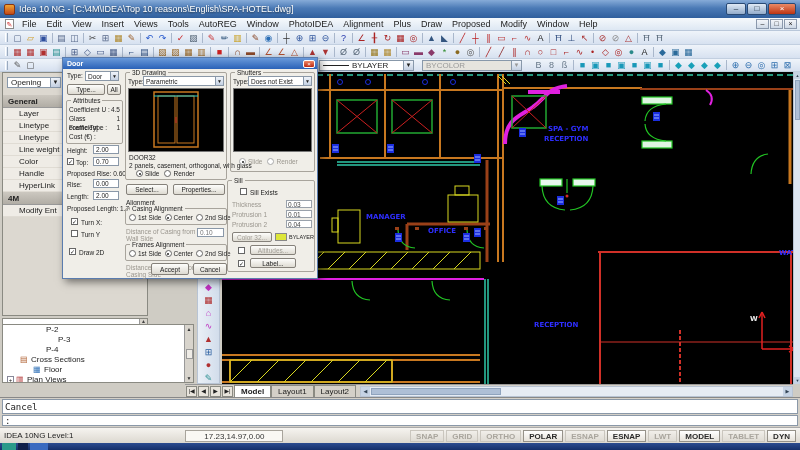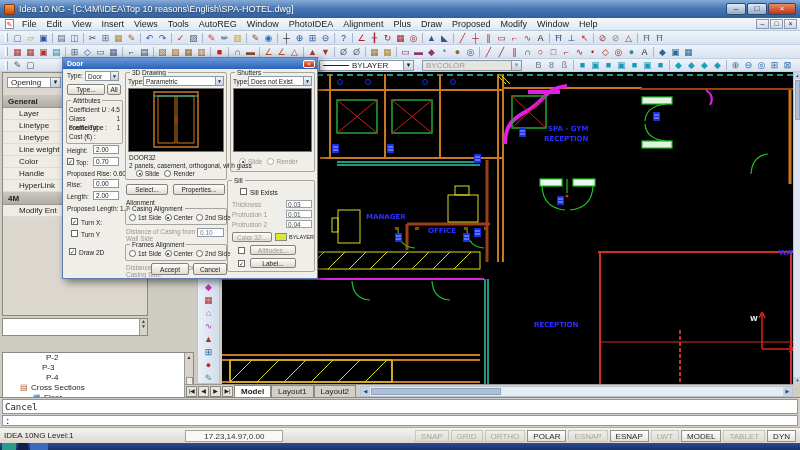--- a/index.html
+++ b/index.html
@@ -30,21 +30,21 @@
 .linesample{width:26px;border-top:1px solid #222;margin-right:3px;flex:none}
 
 .main{position:absolute;top:72px;left:0;right:0;height:325px;background:#cfccc4}
 .lpanel{position:absolute;left:2px;top:0;width:146px;height:244px;background:#dcd8d0;border:1px solid #8a8a82;font-size:8px;overflow:hidden}
 .pcombo{position:absolute;left:4px;top:4px;width:54px}
 .phead{height:13px;line-height:13px;background:linear-gradient(#ccc8c0,#b1ada5);font-weight:bold;padding-left:5px;border-bottom:1px solid #999}
 .plist .prow{height:12px;line-height:12px;padding-left:16px;background:#efece6;border-bottom:1px solid #e0dcd4;white-space:nowrap;overflow:hidden}
 .pbody{position:absolute;left:0;top:22px;right:0}
 .minibox{position:absolute;left:2px;top:246px;width:146px;height:18px;background:#fff;border:1px solid #8a8a82}
 .minisb{position:absolute;right:0;top:0;width:8px;height:100%;background:#d8d4cc;border-left:1px solid #999;font-size:5px;line-height:5px;text-align:center;color:#444}
-.treepanel{position:absolute;left:2px;top:280px;width:192px;height:59px;background:#fff;border:1px solid #8a8a82;font-size:8px;overflow:hidden}
+.treepanel{position:absolute;left:2px;top:252px;width:192px;height:59px;background:#fff;border:1px solid #8a8a82;font-size:8px;overflow:hidden}
 .trow{height:10px;line-height:10px;white-space:nowrap}
 .texp{display:inline-block;width:7px;height:7px;border:1px solid #889;font-size:6px;line-height:6px;text-align:center;margin-right:2px;background:#fff}
 .tico{display:inline-block;width:9px;margin-right:2px;font-size:8px}
 .tsb{position:absolute;right:0;top:0;width:9px;height:100%;background:#d8d4cc;border-left:1px solid #999;font-size:5px;text-align:center;color:#333;display:flex;flex-direction:column;justify-content:space-between;padding:1px 0}
 .tsb .thumb{width:7px;height:10px;background:#efece6;border:1px solid #999;margin:0 auto}
 .vtools{position:absolute;left:197px;top:0;width:23px;height:312px;background:linear-gradient(90deg,#eaf0f7,#d2ddeb);border:1px solid #b8c4d4;display:flex;flex-direction:column;align-items:center;overflow:hidden}
 .vi{width:16px;height:13px;font-size:9px;line-height:13px;text-align:center;flex:none}
 
 .canvas{position:absolute;left:222px;top:0;width:571px;height:312px;background:#000;overflow:hidden}
 .clabel{position:absolute;color:#2e2eff;font-weight:bold;font-size:7px;font-family:"DejaVu Sans",sans-serif;white-space:nowrap}
@@ -59,21 +59,21 @@
 .hscroll{flex:1;height:11px;background:#e6ecf4;border:1px solid #b8c4d4;margin-left:4px;position:relative}
 .hthumb{position:absolute;left:10px;top:1px;width:130px;height:7px;background:#aebfd6;border:1px solid #8fa3bd}
 .harr{position:absolute;top:0;width:9px;height:9px;background:#c6d3e4;font-size:5px;line-height:9px;text-align:center;color:#345}
 
 .cmd{position:absolute;top:397px;left:0;right:0;height:30px;background:#d4d0c8;border-top:1px solid #888;padding:1px 2px}
 .cmdline{background:#fff;border:1px solid #8a98a8;font-family:"DejaVu Sans Mono",monospace;font-size:9px;padding-left:2px}
 .c1{height:15px;line-height:14px}.c2{height:11px;line-height:10px;margin-top:1px}
 .statusbar{position:absolute;top:427px;left:0;right:0;height:16px;background:linear-gradient(#f6f4f0,#dcd8d0);border-top:1px solid #aaa;display:flex;align-items:center;font-size:8px;padding:0 4px}
 .coords{width:98px;margin-left:112px;background:#faf8f4;border:1px solid #a8a49c;height:12px;line-height:11px;text-align:center;color:#333}
 .toggles{margin-left:auto;display:flex}
-.tg{padding:0 5px;height:12px;line-height:12px;border:1px solid #cac6be;margin-left:2px;color:#a9a59d;font-weight:normal}
+.tg{padding:0 5px;height:12px;line-height:12px;border:1px solid #cac6be;margin-left:2px;color:#a9a59d;font-weight:bold}
 .tg.on{color:#2a2a2a;border-color:#96928a;background:linear-gradient(#fff,#e6e2da)}
 .taskbar{position:absolute;top:443px;left:0;right:0;height:7px;background:linear-gradient(#2c4c90,#152f6a);display:flex;gap:2px;padding-left:2px}
 .tkb{height:7px;flex:none}
 
 .dialog{position:absolute;left:62px;top:57px;width:256px;height:222px;background:#f0eee8;border:1px solid #5a7cae;box-shadow:3px 3px 8px rgba(0,0,0,.5);z-index:50;font-size:7px}
 .dlg-title{height:11px;background:linear-gradient(#6a9ada,#2a62b8);color:#fff;font-weight:bold;font-size:7px;line-height:11px;padding-left:4px}
 .dlg-close{position:absolute;right:2px;top:1.5px;width:12px;height:8px;background:linear-gradient(#ee8866,#bb2810);border:1px solid #fff;border-radius:2px;color:#fff;font-size:6px;line-height:7px;text-align:center}
 .dlbl{position:absolute;font-size:6.5px;white-space:nowrap;color:#222}
 .dlbl.gray{color:#9a968e}
 .fld{position:absolute;height:9px;background:#fff;border:1px solid #8a98a8;font-size:6.5px;line-height:8px;padding-left:2px;color:#222}
@@ -337,21 +337,21 @@
       </div>
     </div>
 
     <div class="minibox">
       <div class="minisb">▲<br>▼</div>
     </div>
 
     <div class="treepanel">
       <div>
           <div class="trow" style="padding-left: 43px;"><span>P-2</span></div>
-          <div class="trow" style="padding-left: 39px;"><span>P-3</span></div>
+          <div class="trow" style="padding-left: 55px;"><span>P-3</span></div>
           <div class="trow" style="padding-left: 43px;"><span>P-4</span></div>
           <div class="trow" style="padding-left: 17px;"><span class="tico" style="color: rgb(170, 85, 34);">▤</span><span>Cross Sections</span></div>
           <div class="trow" style="padding-left: 30px;"><span class="tico" style="color: rgb(42, 109, 181);">▦</span><span>Floor</span></div>
           <div class="trow" style="padding-left: 4px;"><span class="texp">+</span><span class="tico" style="color: rgb(170, 34, 34);">▥</span><span>Plan Views</span></div>
         </div>
       <div class="tsb">
           <span>▲</span>
           <span class="thumb"></span>
           <span>▼</span>
         </div>

